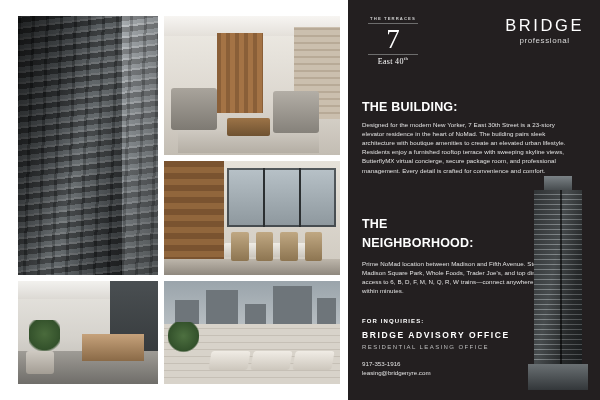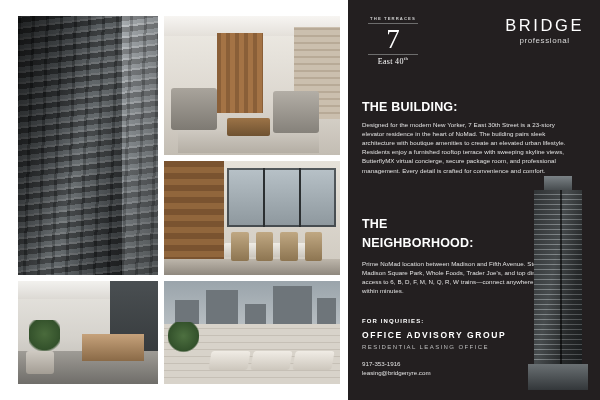--- a/index.html
+++ b/index.html
@@ -302,21 +302,21 @@
       <p class="body">Designed for the modern New Yorker, 7 East 30th Street is a 23-story elevator residence in the heart of NoMad. The building pairs sleek architecture with boutique amenities to create an elevated urban lifestyle. Residents enjoy a furnished rooftop terrace with sweeping skyline views, ButterflyMX virtual concierge, secure package room, and professional management. Every detail is crafted for convenience and comfort.</p>
     </div>
 
     <div class="sec-neighborhood">
       <h2 class="sec">THE NEIGHBORHOOD:</h2>
       <p class="body">Prime NoMad location between Madison and Fifth Avenue. Steps from Madison Square Park, Whole Foods, Trader Joe's, and top dining. Easy access to 6, B, D, F, M, N, Q, R, W trains—connect anywhere in the city within minutes.</p>
     </div>
 
     <div class="inquiries">
       <div class="inq-label">FOR INQUIRIES:</div>
-      <div class="inq-group">OFFICE ADVISORY GROUP</div>
+      <div class="inq-group">BRIDGE ADVISORY OFFICE</div>
       <div class="inq-office">RESIDENTIAL LEASING OFFICE</div>
       <div class="inq-phone">917-353-1916</div>
       <div class="inq-email">leasing@bridgenyre.com</div>
     </div>
 
     <div class="tower">
       <div class="crown"></div>
       <div class="body-t">
         <div class="slats"></div>
         <div class="vsplit"></div>

